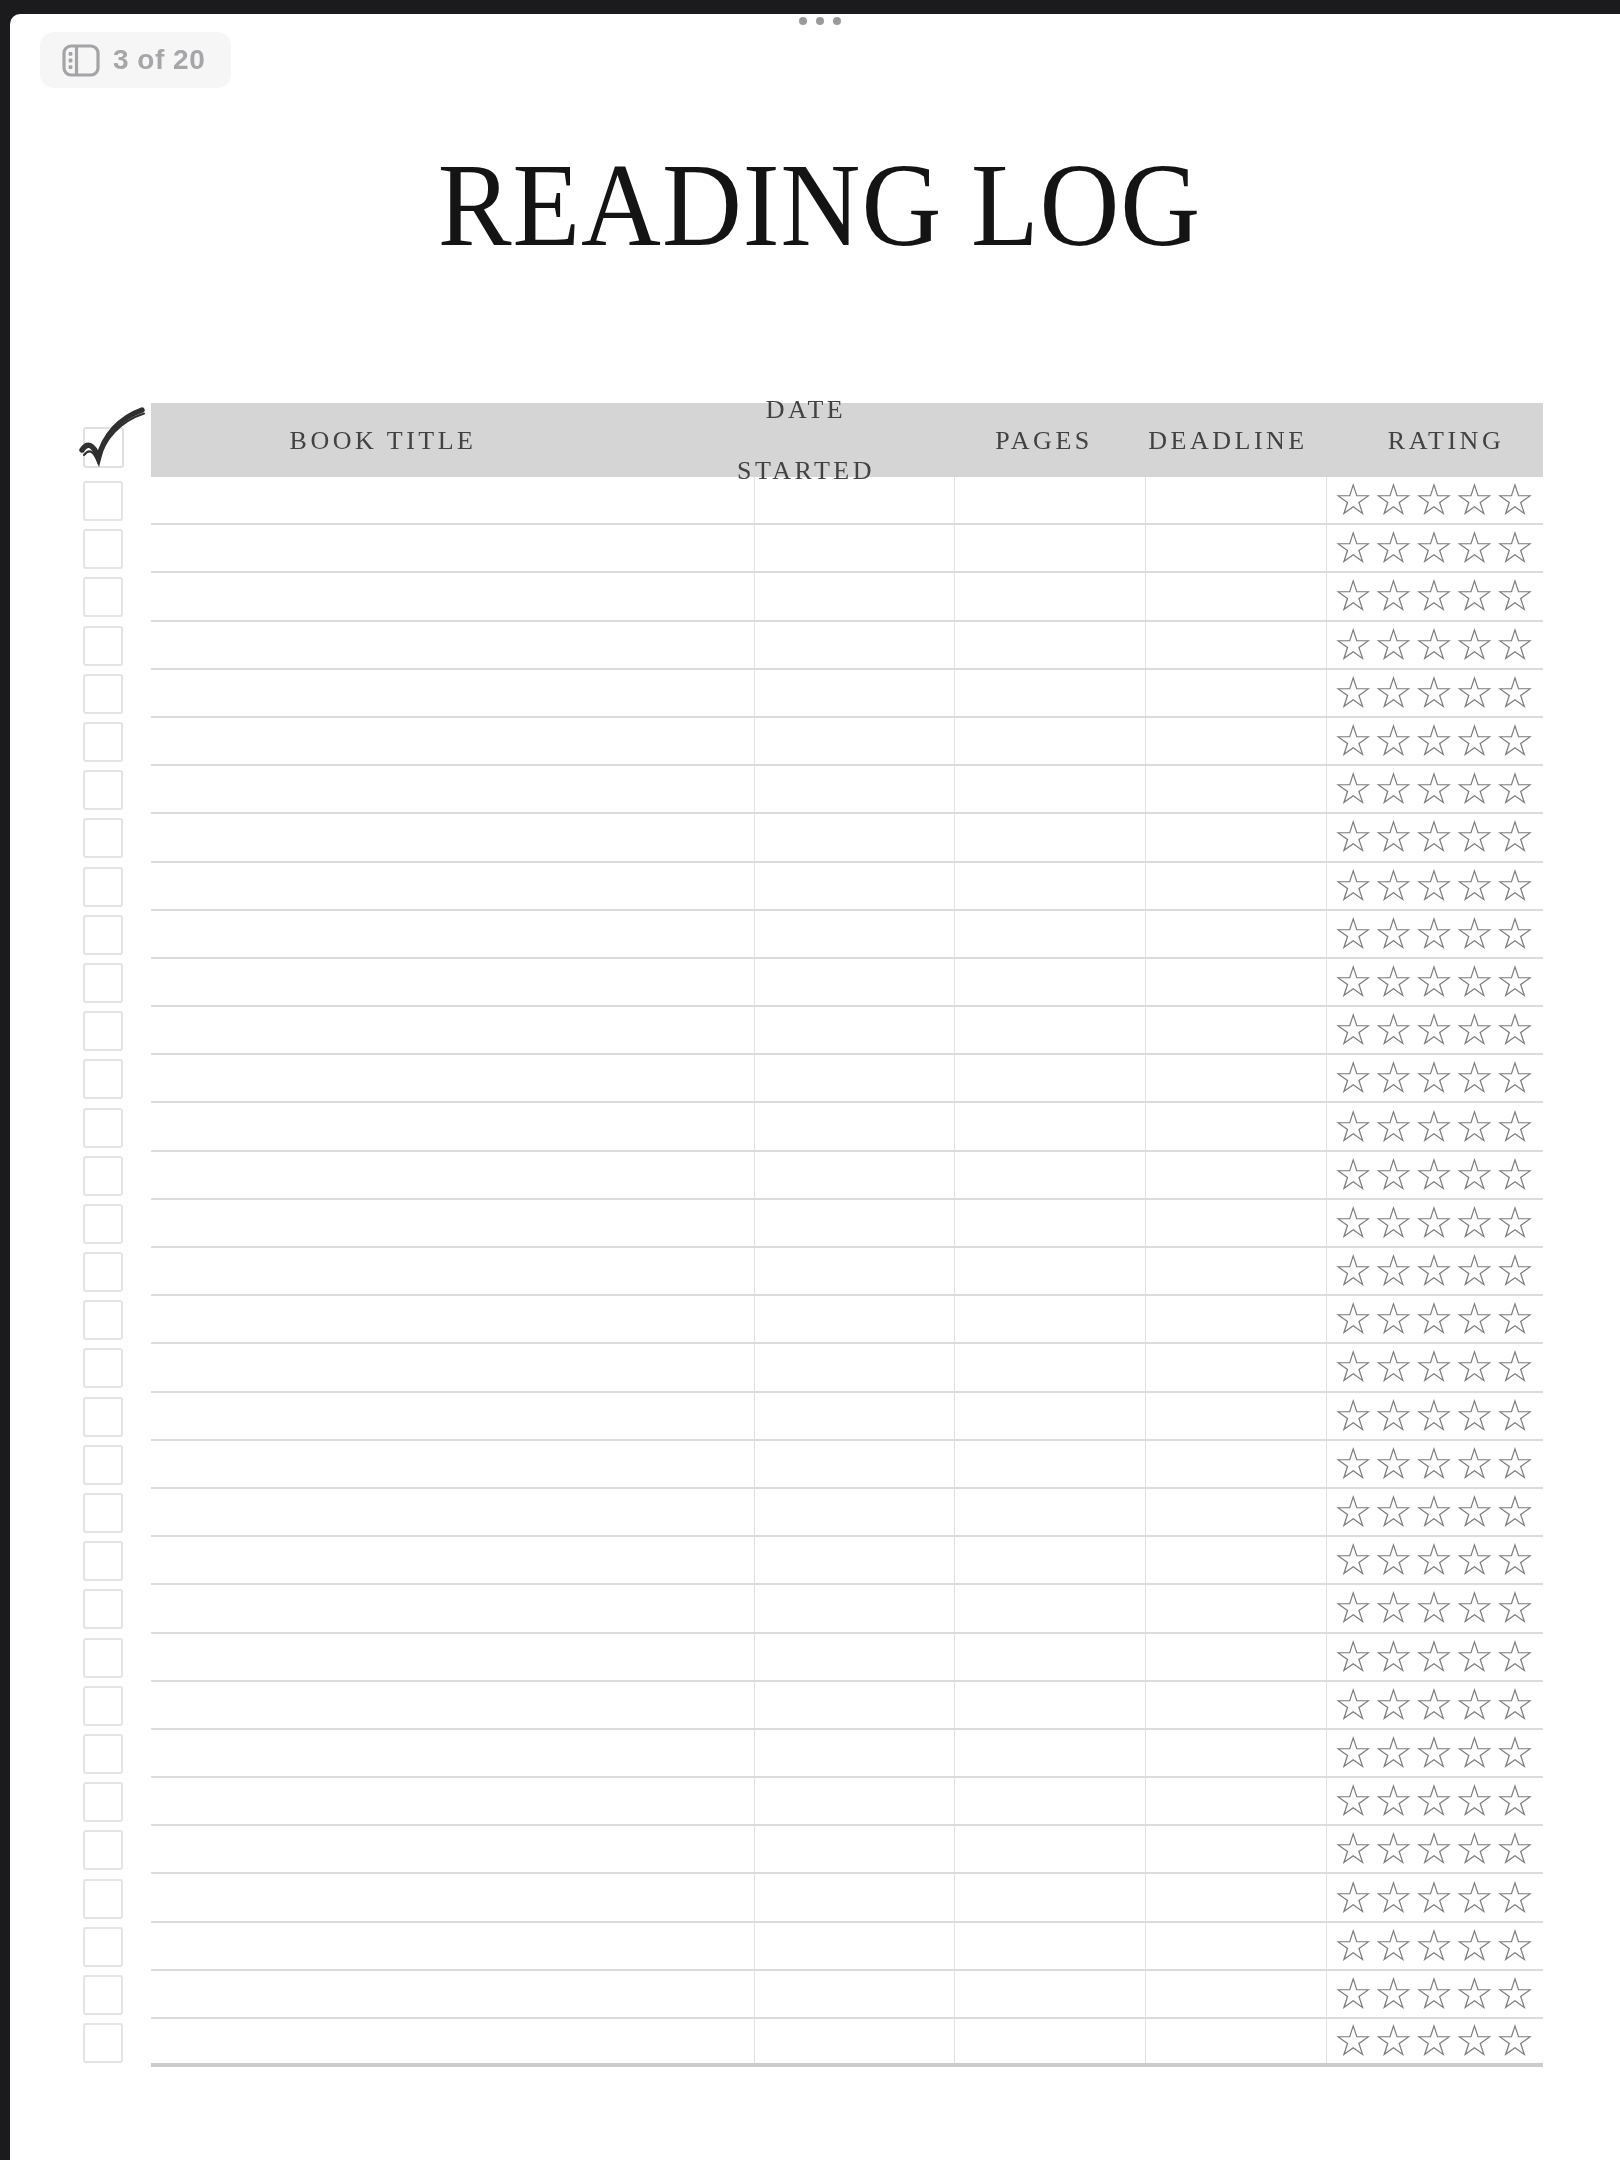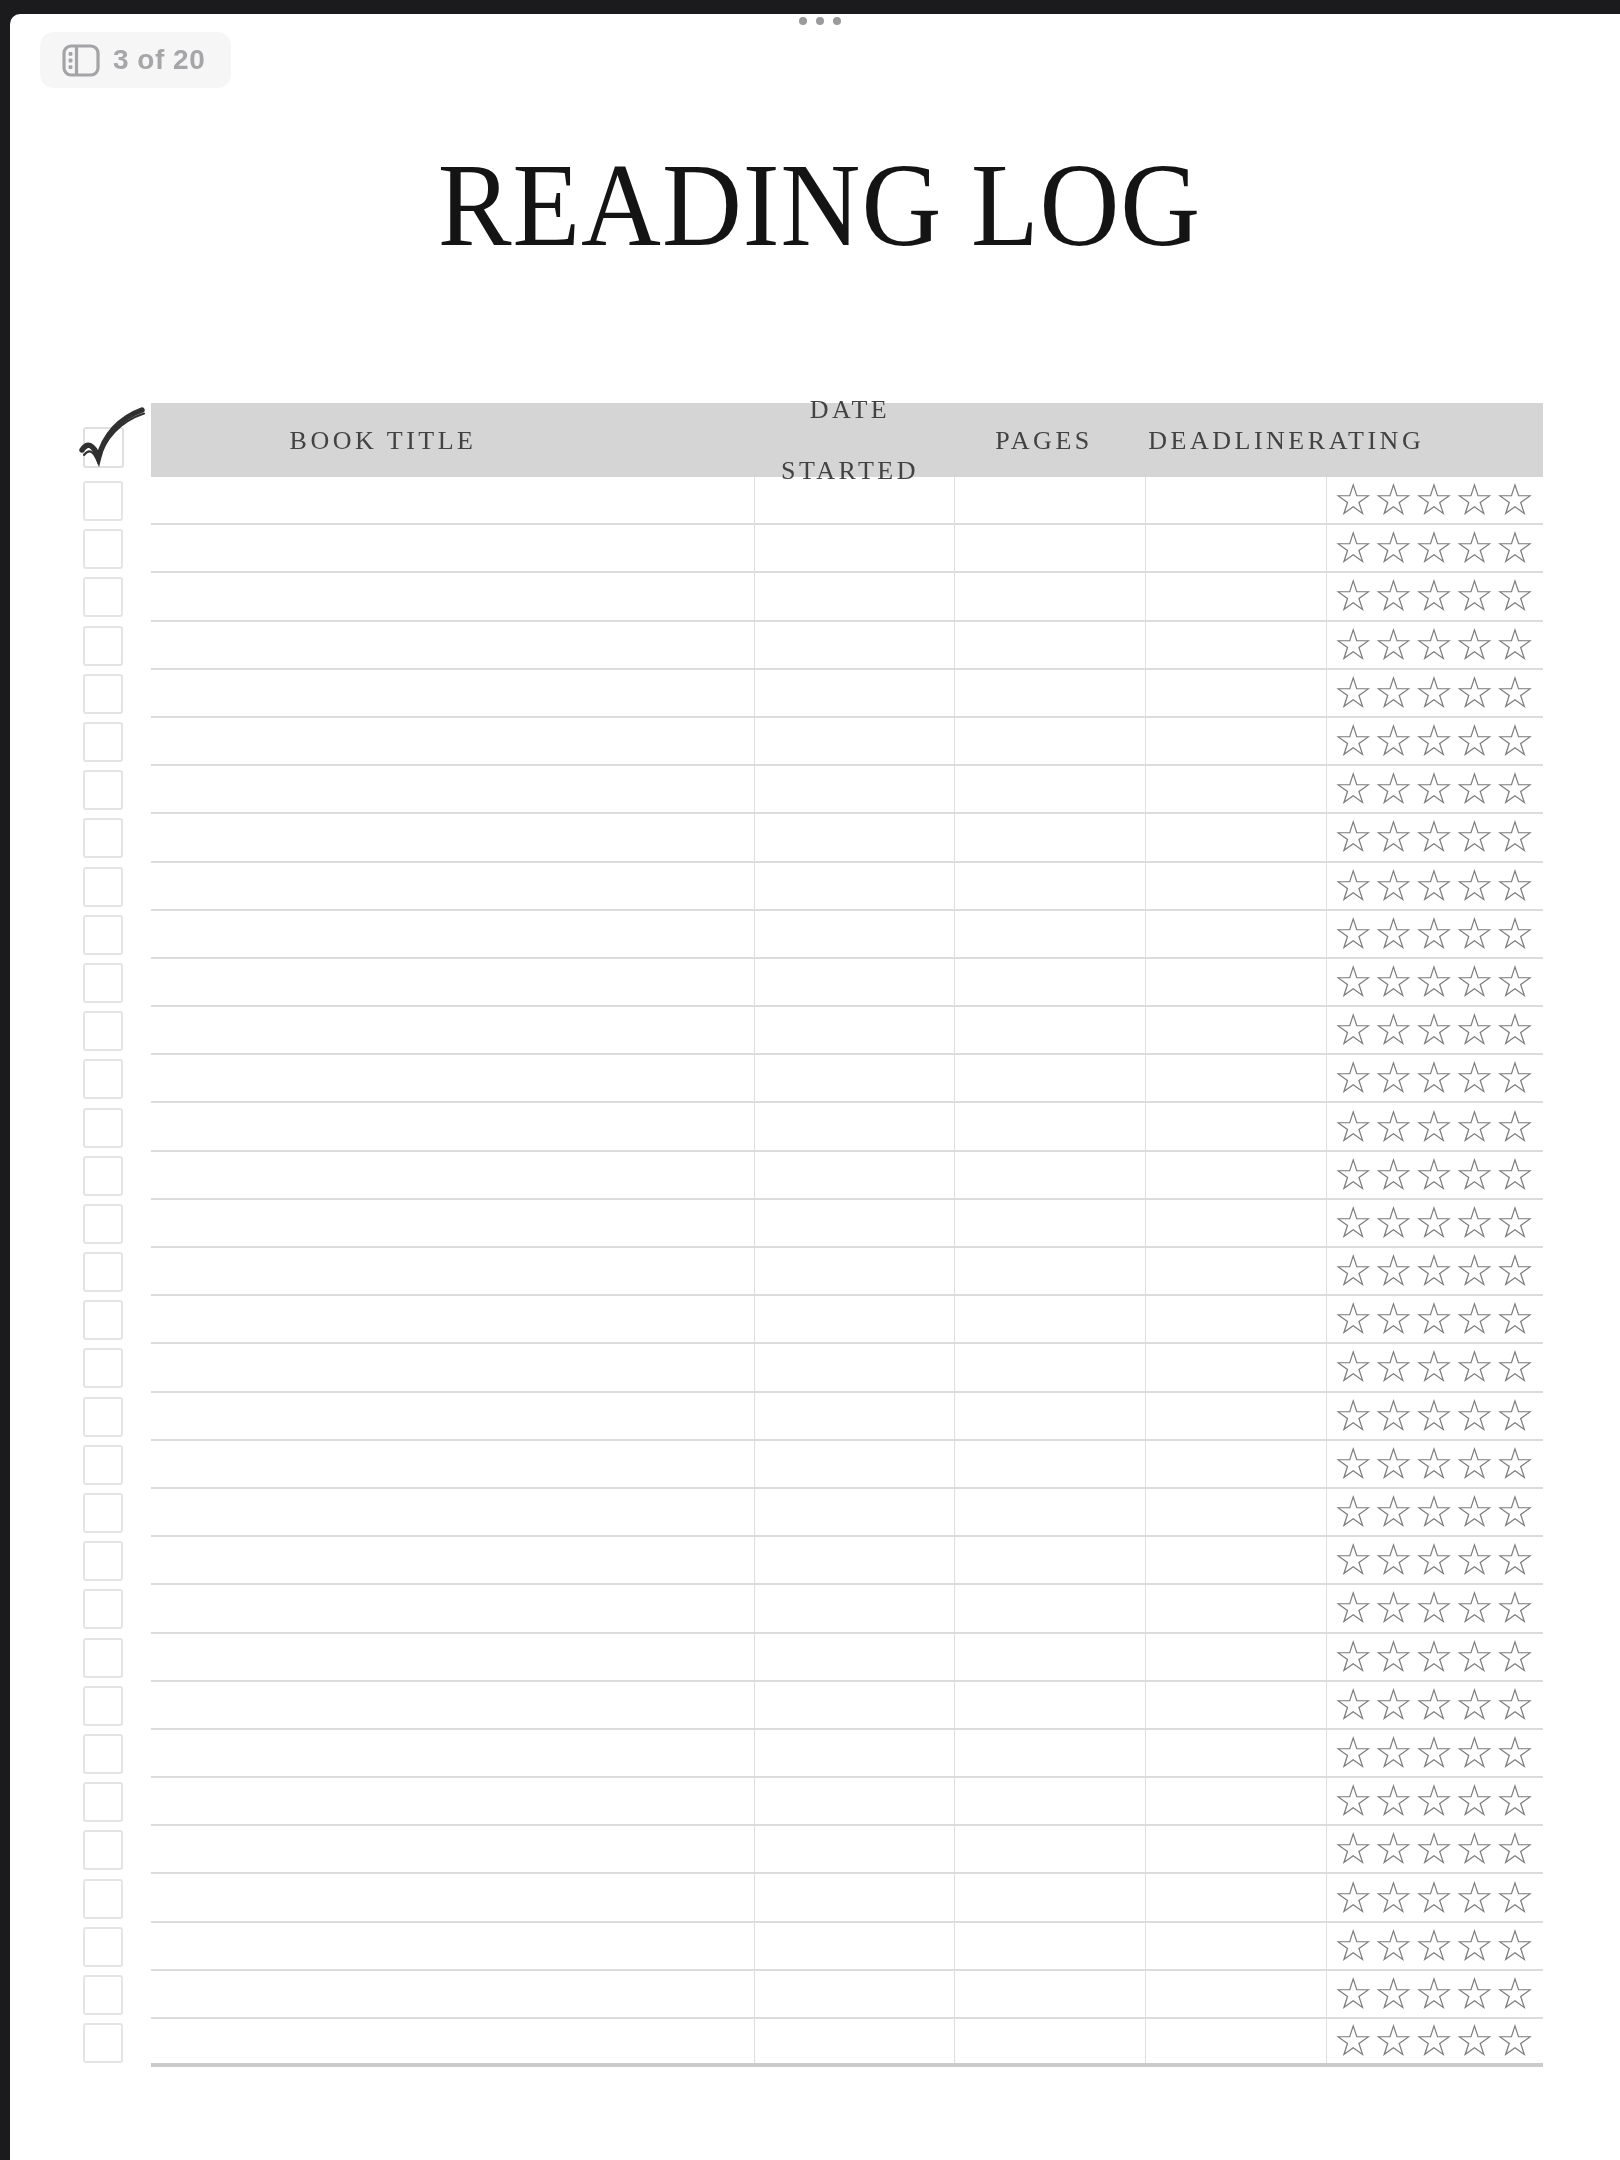--- a/index.html
+++ b/index.html
@@ -47,24 +47,24 @@
     position:absolute;left:141px;top:389px;width:1392px;height:74px;
     background:#d5d5d5;
   }
   .hlabel{
     position:absolute;top:50%;transform:translate(-50%,-50%);
     font-family:"Liberation Serif","DejaVu Serif",serif;
     font-size:26px;color:#424242;letter-spacing:3.5px;
     text-align:center;line-height:33px;white-space:nowrap;
   }
   .h-book{left:232px;text-align:center;}
-  .h-date{left:699px;}
+  .h-date{left:655px;}
   .h-pages{left:893px;}
   .h-deadline{left:1077px;}
-  .h-rating{left:1215px;}
+  .h-rating{left:1295px;}
   
   .head-check-box{
     position:absolute;left:73px;top:413px;width:41px;height:41px;
     background:#fff;border:2px solid #e0e0e0;border-radius:3px;
     box-sizing:border-box;
   }
   .head-check-svg{position:absolute;left:64px;top:392px;}
   
   .tbody{
     position:absolute;left:73px;top:463px;width:1460px;height:1590px;

